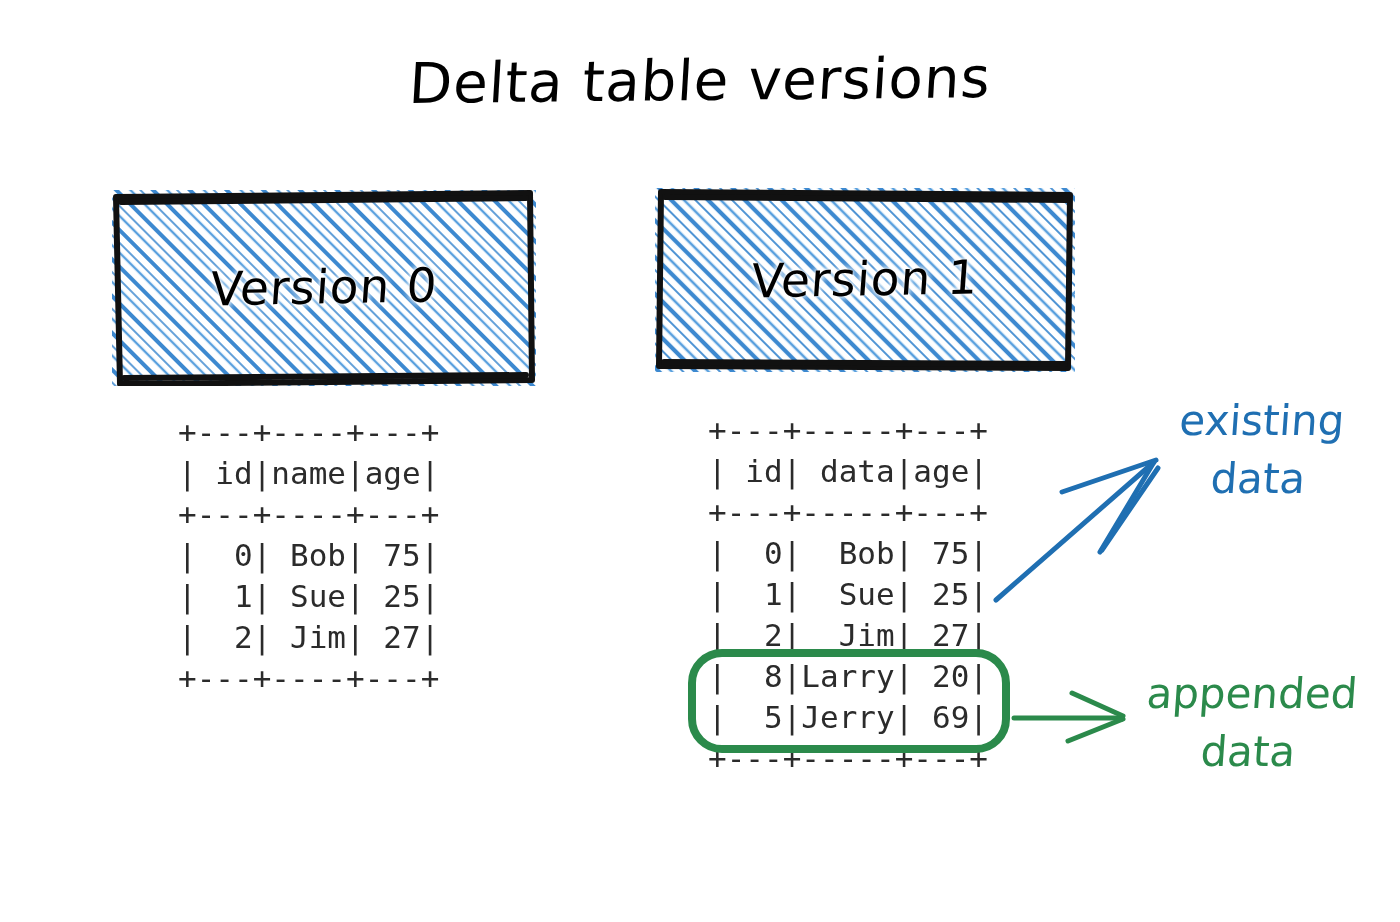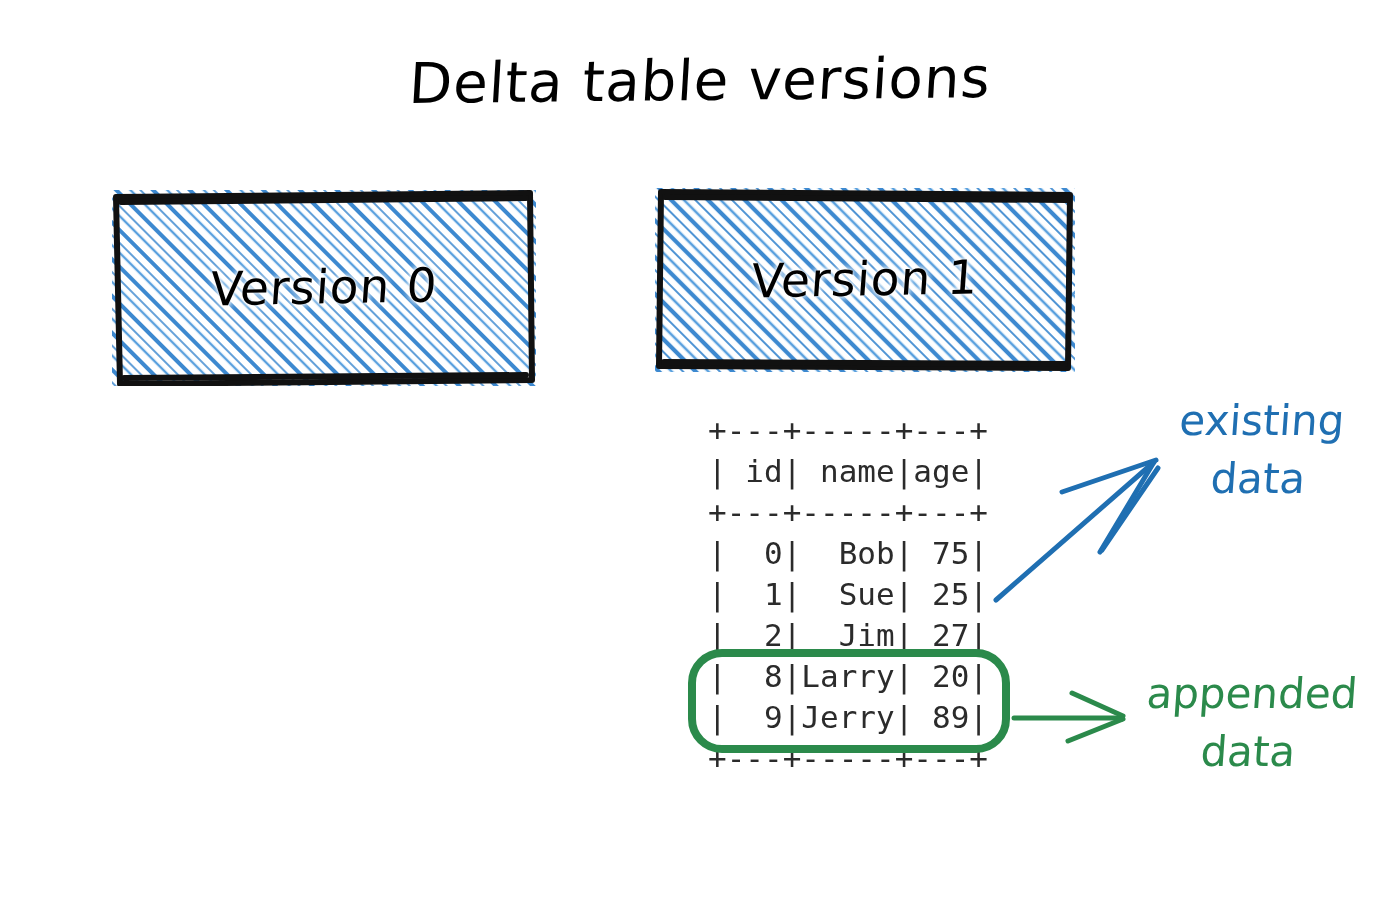--- a/index.html
+++ b/index.html
@@ -183,29 +183,36 @@
         <g fill="none" stroke="#111111" stroke-width="6" stroke-linecap="round" stroke-linejoin="round">
           <path d="M6,4 L415,7 L413,180 L4,178 Z"></path>
           <path d="M10,9 L412,12"></path>
           <path d="M9,174 L410,176"></path>
         </g>
       </svg>
     </div>
     <div class="vlabel">Version 1</div>
   </div>
 
+  <div class="ascii-table" id="table-v0"><span>+---+----+---+</span>
+<span>| id|name|age|</span>
+<span>+---+----+---+</span>
+<span>|  0| Bob| 75|</span>
+<span>|  1| Sue| 25|</span>
+<span>|  2| Jim| 27|</span>
+<span>+---+----+---+</span></div>
 
   <div class="ascii-table" id="table-v1"><span>+---+-----+---+</span>
-<span>| id| name|age|</span>
+<span>| id| data|age|</span>
 <span>+---+-----+---+</span>
 <span>|  0|  Bob| 75|</span>
 <span>|  1|  Sue| 25|</span>
 <span>|  2|  Jim| 27|</span>
 <span>|  8|Larry| 20|</span>
-<span>|  9|Jerry| 89|</span>
+<span>|  5|Jerry| 69|</span>
 <span>+---+-----+---+</span></div>
 
   <div id="append-highlight"></div>
 
   <svg class="arrow-svg" id="arrow-existing" viewBox="0 0 180 170">
     <g fill="none" stroke="#1f6fb2" stroke-width="5" stroke-linecap="round">
       <path d="M6,160 L164,22"></path>
       <path d="M72,52 L166,20"></path>
       <path d="M110,112 L164,22"></path>
       <path d="M112,110 L168,28"></path>

